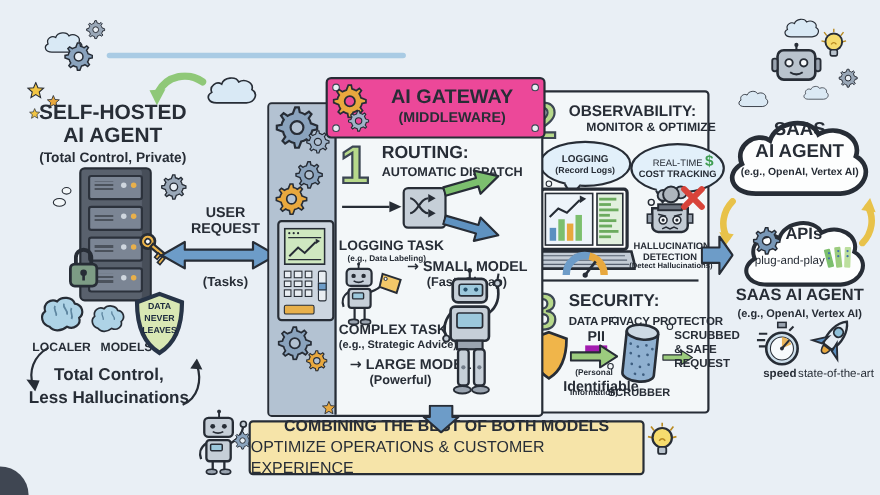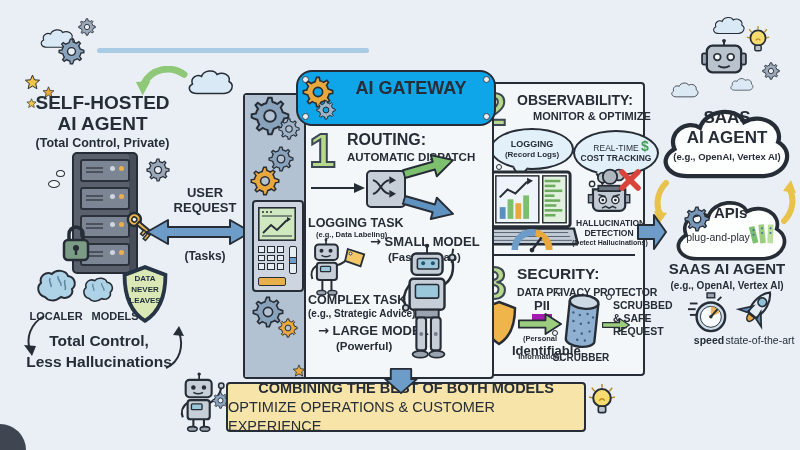--- a/index.html
+++ b/index.html
@@ -4,21 +4,21 @@
 <style>
   html,body{margin:0;padding:0}
   body{background:#cfd8e0}
   .stage{position:relative;width:800px;height:450px;background:#e9eff5;overflow:hidden;
          font-family:"Liberation Sans",sans-serif;color:#272d36}
   .abs{position:absolute}
   .t{position:absolute;font-weight:700;color:#272d36;white-space:nowrap;line-height:1.15}
   .c{text-align:center}
   .num{position:absolute;font-weight:700;color:#b7d98b;-webkit-text-stroke:2px #3c4654;line-height:1}
   .panel{position:absolute;background:#f3f7f9;border:2.5px solid #272d36;border-radius:4px}
-  .plate{position:absolute;background:#0ea5e9;border:2.5px solid #272d36;border-radius:16px}
+  .plate{position:absolute;background:#ec4899;border:2.5px solid #272d36;border-radius:5px}
   .screw{position:absolute;width:5px;height:5px;border-radius:50%;background:#e9eff5;border:1.5px solid #3c4654}
   .bubble{position:absolute;background:#e2f0fa;border:2px solid #272d36;border-radius:50%;
           display:flex;flex-direction:column;align-items:center;justify-content:center}
   .bubble::after{content:"";position:absolute;left:22px;bottom:-7px;width:11px;height:11px;background:#e2f0fa;
           border-right:2px solid #272d36;border-bottom:2px solid #272d36;transform:rotate(60deg) skewX(18deg)}
   .banner{position:absolute;background:#f6e4a9;border:2.5px solid #272d36;border-radius:4px;
           display:flex;flex-direction:column;align-items:center;justify-content:center}
   .server{position:absolute;left:72px;top:152px;width:62px;height:118px;background:#59616d;
           border:2.5px solid #272d36;border-radius:5px;box-shadow:inset -7px 0 0 #474e59}
   .slot{margin:5px 6px 0;height:19px;background:#7b8594;border:2px solid #2c323c;border-radius:3px;position:relative}
@@ -356,20 +356,21 @@
     <svg class="abs" style="left:278px;top:318px;width:20px;height:20px;z-index:3">
         <use href="#sym-gear" fill="#e8a83e" stroke="#272d36" stroke-width="1.2"></use>
       </svg>
 
     <div class="plate" style="left:296px;top:70px;width:196px;height:52px;z-index:4">
       <div class="screw" style="left:4px;top:4px"></div>
       <div class="screw" style="right:4px;top:4px"></div>
       <div class="screw" style="left:4px;bottom:4px"></div>
       <div class="screw" style="right:4px;bottom:4px"></div>
       <div class="t c" style="left:34px;top:6px;width:158px;font-size:18px">AI GATEWAY</div>
+      <div class="t c" style="left:34px;top:28px;width:158px;font-size:13px">(MIDDLEWARE)</div>
     </div>
     <svg class="abs" style="left:302px;top:76px;width:32px;height:32px;z-index:5">
         <use href="#sym-gear" fill="#e8a83e" stroke="#272d36" stroke-width="1.2"></use>
       </svg>
     <svg class="abs" style="left:316px;top:100px;width:20px;height:20px;z-index:5">
         <use href="#sym-gear" fill="#9fb3c8" stroke="#272d36" stroke-width="1.2"></use>
       </svg>
 
     <div style="position:absolute;z-index:3">
       <div class="num" style="left:309px;top:127px;font-size:48px">1</div>

